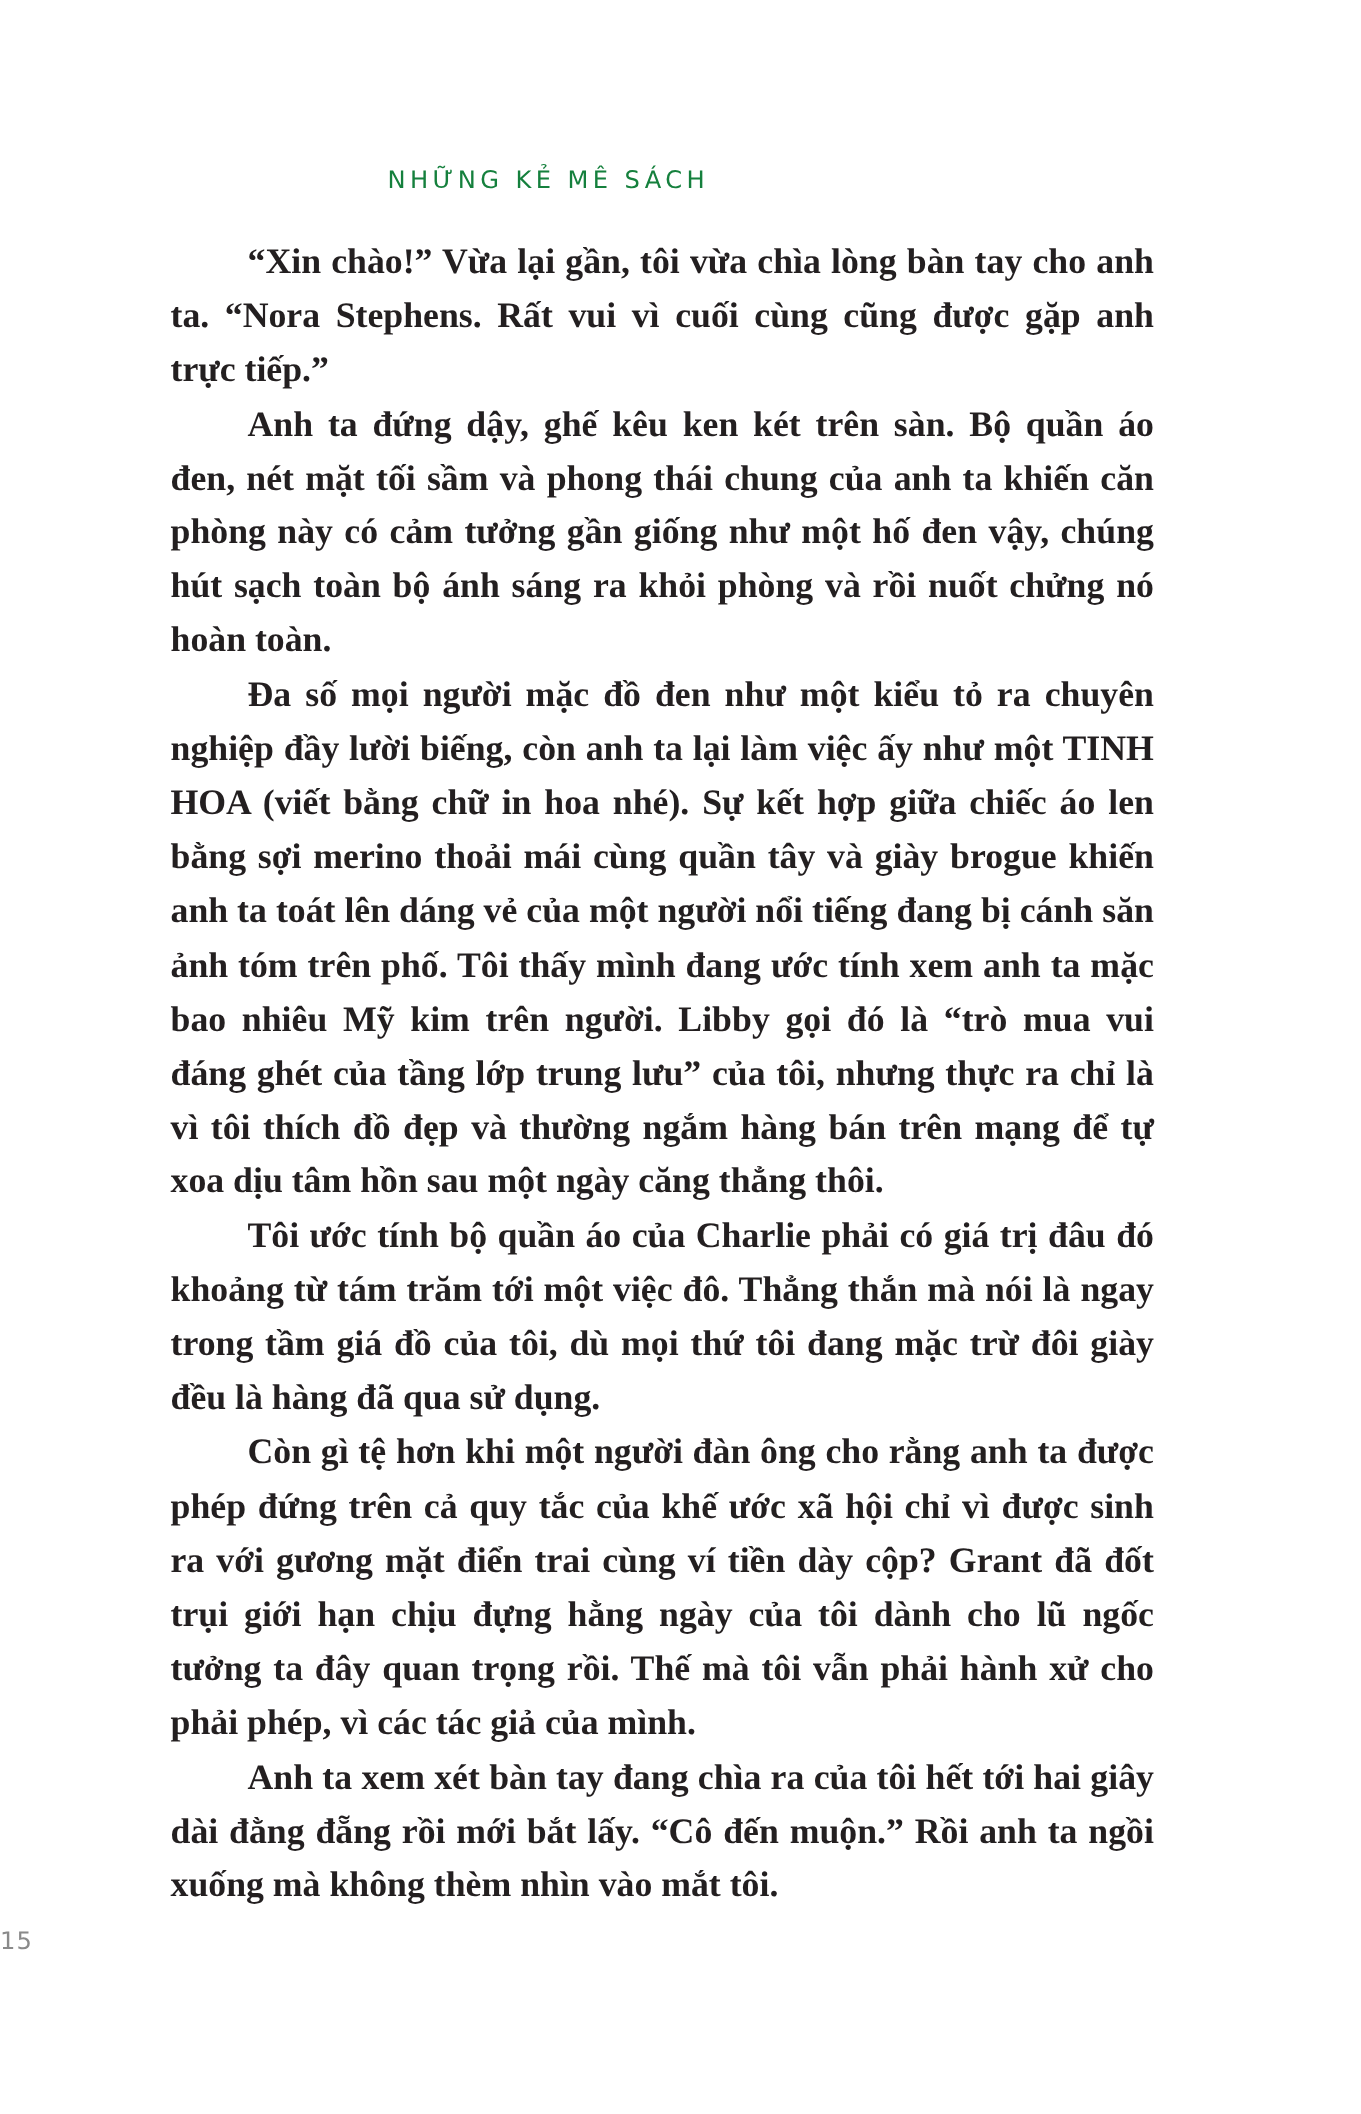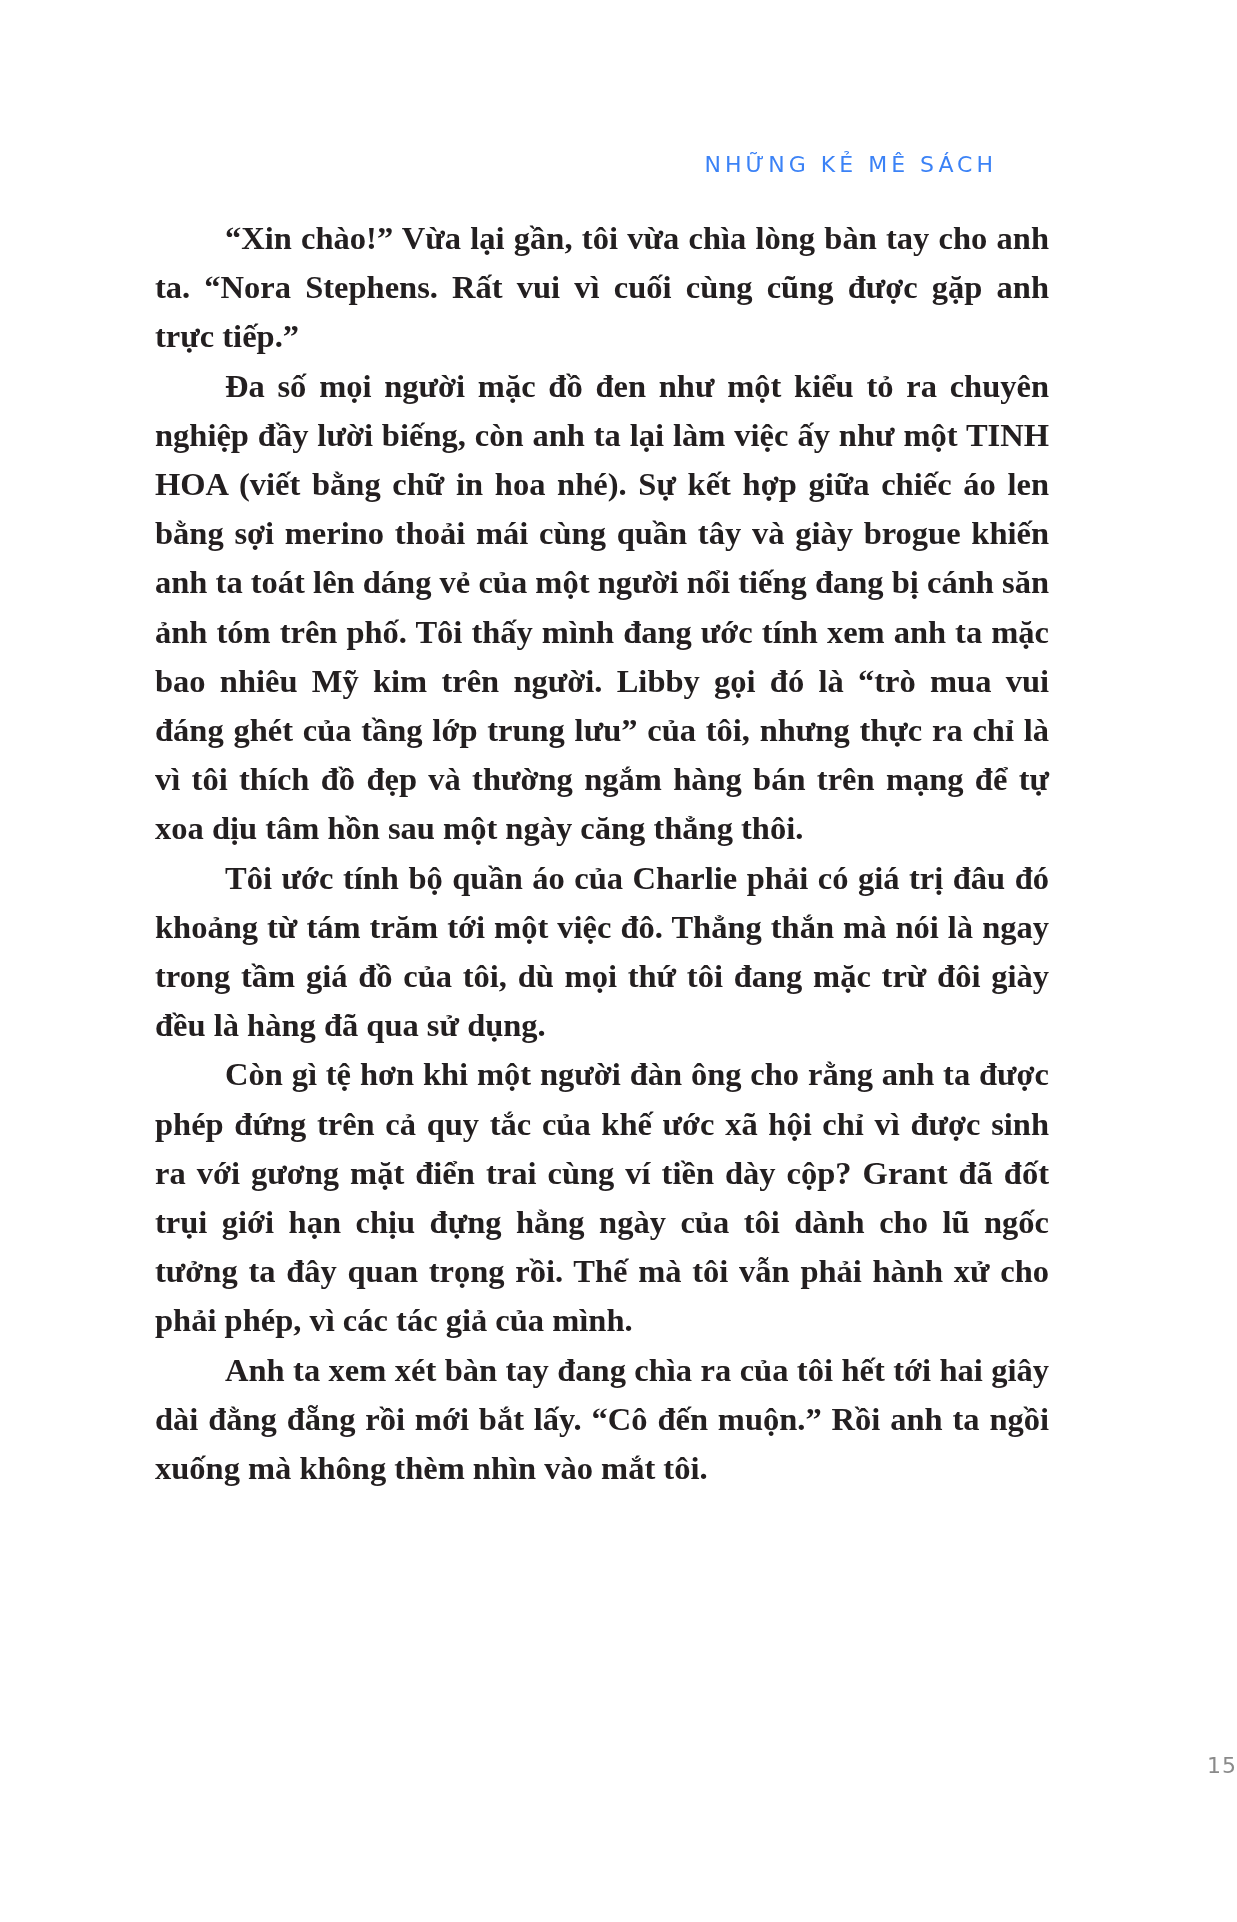--- a/index.html
+++ b/index.html
@@ -19,25 +19,25 @@
       left: 0; top: 0;
       width: 1237px;
       height: 1922px;
       background: #ffffff;
     }
     .running-header {
       position: absolute;
       top: 152px;
       left: 0;
       width: 997px;
-      text-align: right;
+      text-align: center;
       font-family: "DejaVu Sans", sans-serif;
       font-size: 22px;
       letter-spacing: 4px;
-      color: #3b82f6;
+      color: #15803d;
       font-weight: normal;
     }
     .body-text {
       position: absolute;
       top: 214px;
       left: 155px;
       width: 894px;
       font-family: "Liberation Serif", serif;
       font-size: 32.5px;
       line-height: 49.2px;
@@ -49,35 +49,36 @@
       text-indent: 70px;
       text-align: justify;
       text-align-last: left;
       font-weight: bold;
     }
     .page-number {
       position: absolute;
       top: 1753px;
       left: 0;
       width: 1237px;
-      text-align: right;
+      text-align: left;
       font-family: "DejaVu Sans", sans-serif;
       font-size: 22px;
       color: #8a8a8a;
       letter-spacing: 1px;
     }
   </style>
 </head>
 <body>
 
 <div class="page">
   <div class="running-header">NHỮNG KẺ MÊ SÁCH</div>
 
   <div class="body-text">
     <p>“Xin chào!” Vừa lại gần, tôi vừa chìa lòng bàn tay cho anh ta. “Nora Stephens. Rất vui vì cuối cùng cũng được gặp anh trực tiếp.”</p>
+    <p>Anh ta đứng dậy, ghế kêu ken két trên sàn. Bộ quần áo đen, nét mặt tối sầm và phong thái chung của anh ta khiến căn phòng này có cảm tưởng gần giống như một hố đen vậy, chúng hút sạch toàn bộ ánh sáng ra khỏi phòng và rồi nuốt chửng nó hoàn toàn.</p>
     <p>Đa số mọi người mặc đồ đen như một kiểu tỏ ra chuyên nghiệp đầy lười biếng, còn anh ta lại làm việc ấy như một TINH HOA (viết bằng chữ in hoa nhé). Sự kết hợp giữa chiếc áo len bằng sợi merino thoải mái cùng quần tây và giày brogue khiến anh ta toát lên dáng vẻ của một người nổi tiếng đang bị cánh săn ảnh tóm trên phố. Tôi thấy mình đang ước tính xem anh ta mặc bao nhiêu Mỹ kim trên người. Libby gọi đó là “trò mua vui đáng ghét của tầng lớp trung lưu” của tôi, nhưng thực ra chỉ là vì tôi thích đồ đẹp và thường ngắm hàng bán trên mạng để tự xoa dịu tâm hồn sau một ngày căng thẳng thôi.</p>
     <p>Tôi ước tính bộ quần áo của Charlie phải có giá trị đâu đó khoảng từ tám trăm tới một việc đô. Thẳng thắn mà nói là ngay trong tầm giá đồ của tôi, dù mọi thứ tôi đang mặc trừ đôi giày đều là hàng đã qua sử dụng.</p>
     <p>Còn gì tệ hơn khi một người đàn ông cho rằng anh ta được phép đứng trên cả quy tắc của khế ước xã hội chỉ vì được sinh ra với gương mặt điển trai cùng ví tiền dày cộp? Grant đã đốt trụi giới hạn chịu đựng hằng ngày của tôi dành cho lũ ngốc tưởng ta đây quan trọng rồi. Thế mà tôi vẫn phải hành xử cho phải phép, vì các tác giả của mình.</p>
     <p>Anh ta xem xét bàn tay đang chìa ra của tôi hết tới hai giây dài đằng đẵng rồi mới bắt lấy. “Cô đến muộn.” Rồi anh ta ngồi xuống mà không thèm nhìn vào mắt tôi.</p>
   </div>
 
   <div class="page-number">15</div>
 </div>
 
 </body></html>

